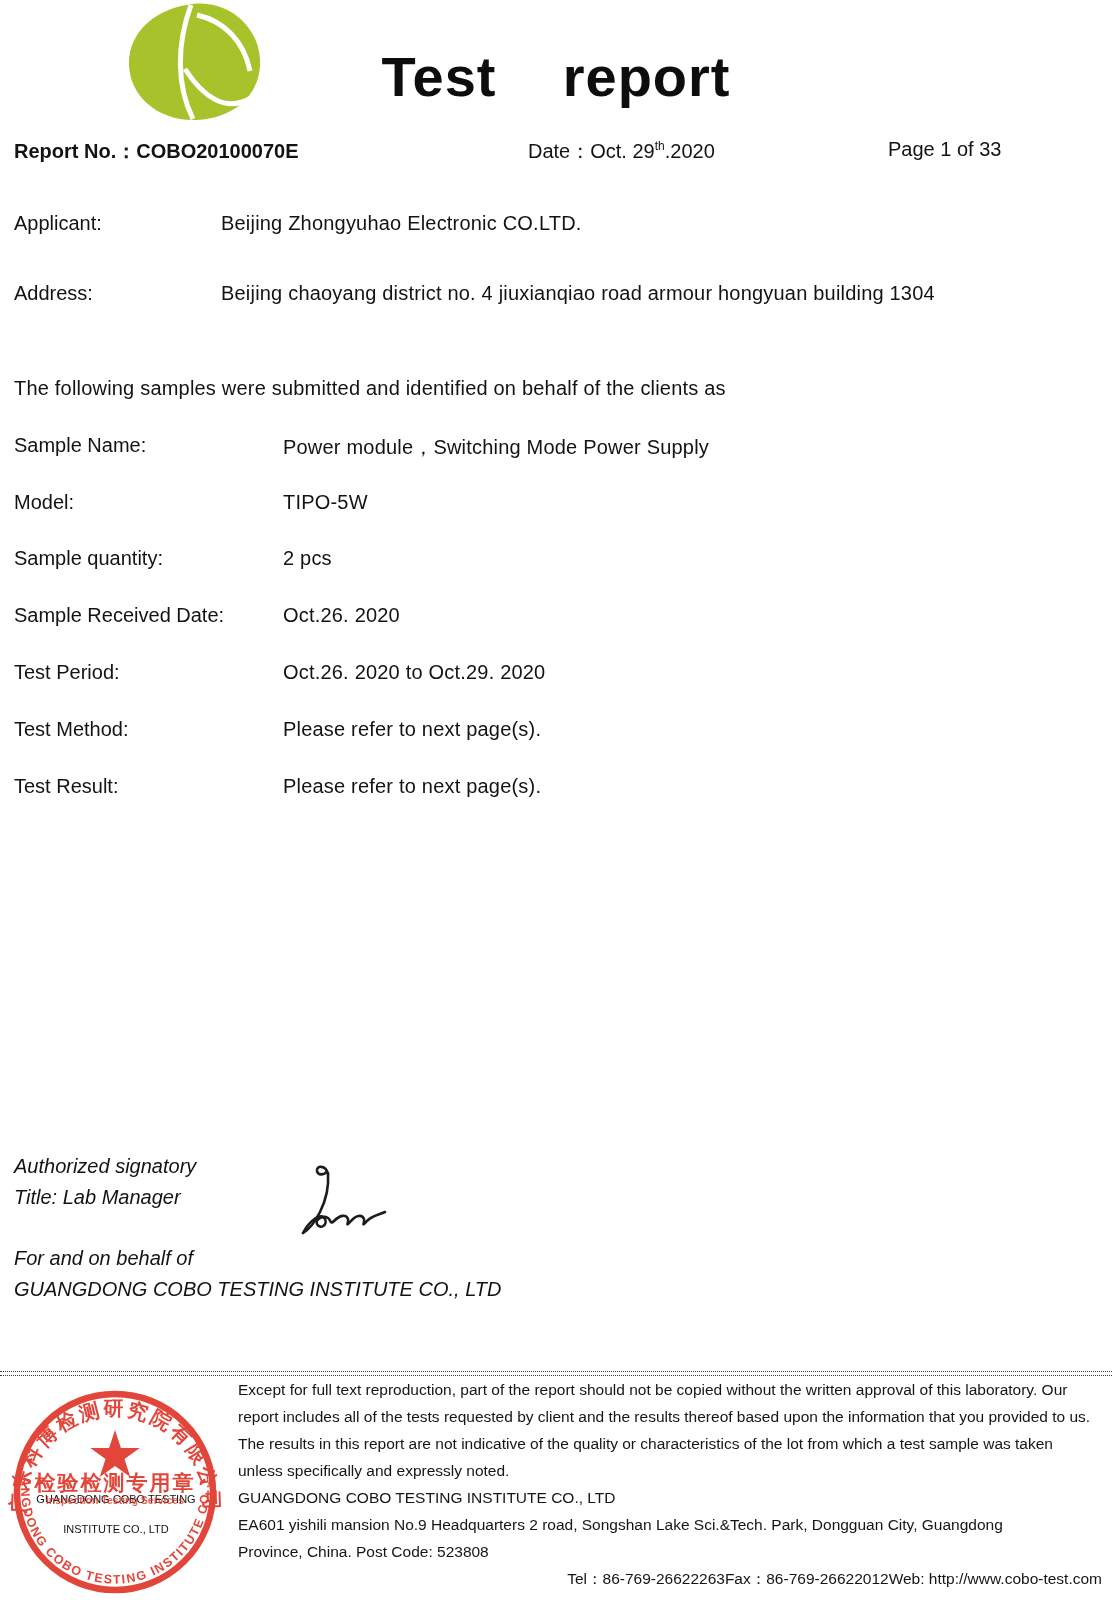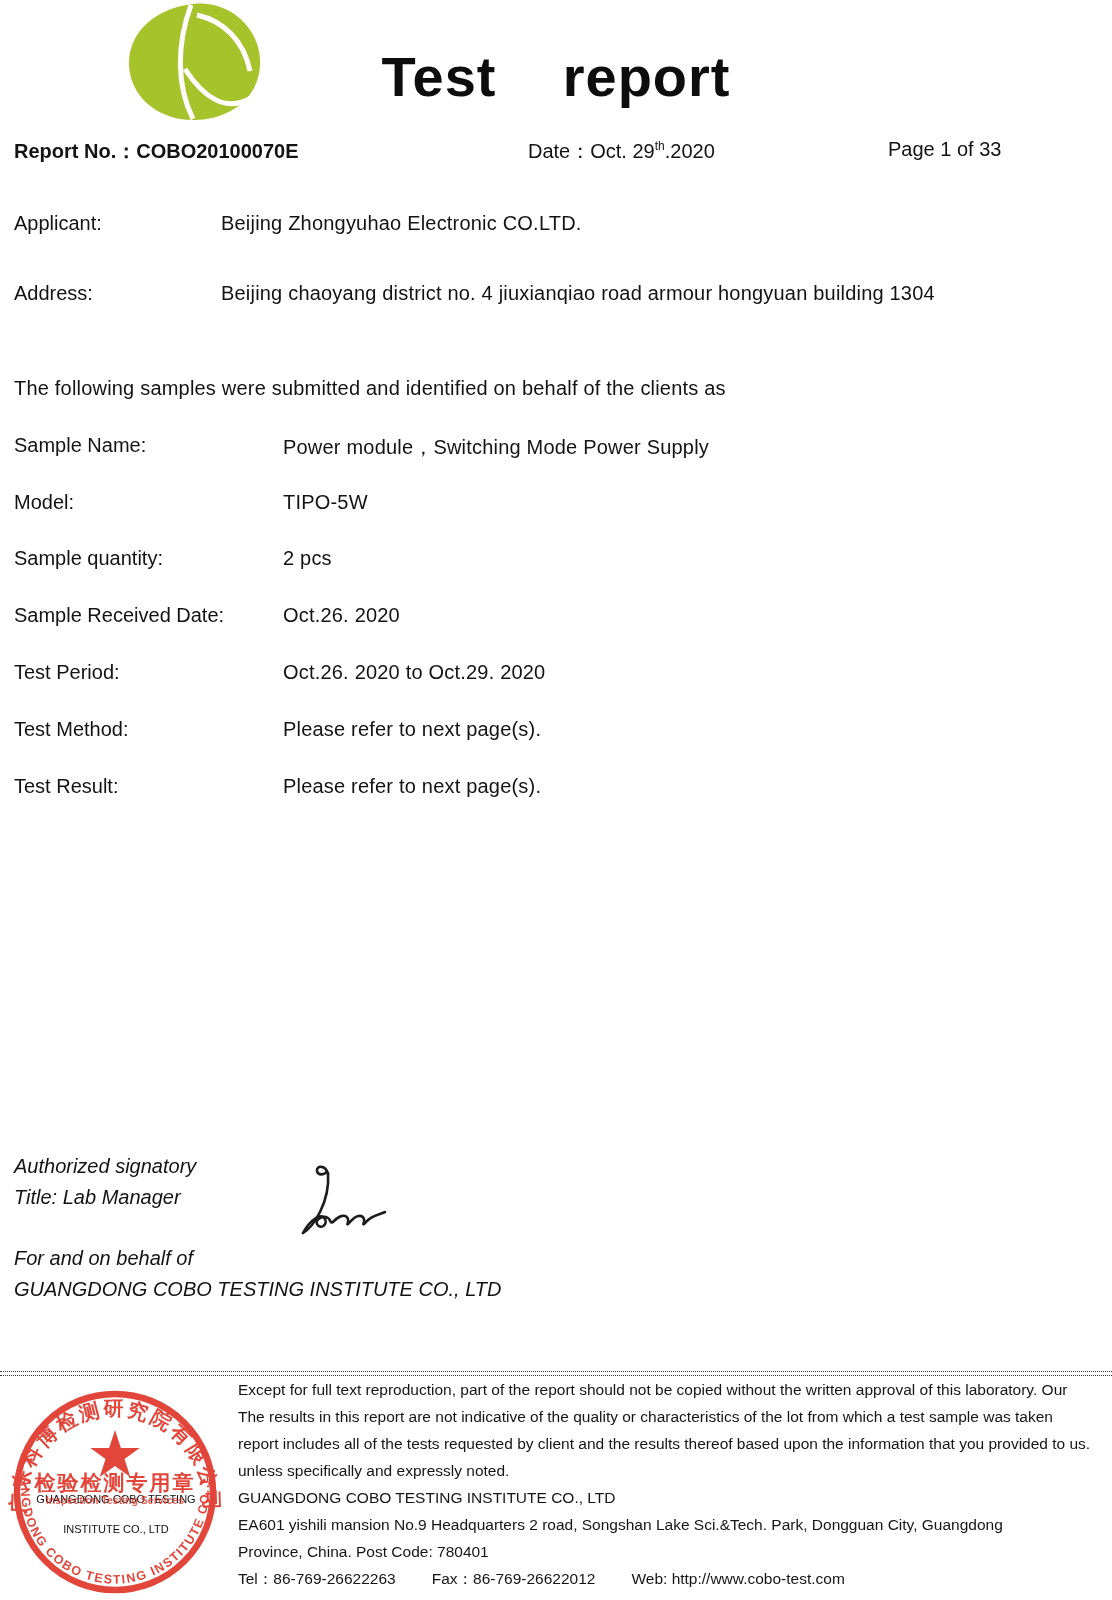--- a/index.html
+++ b/index.html
@@ -40,21 +40,21 @@
   
   .dotline {
     position:absolute; left:0; top:1371px; width:1112px; height:5px;
     border-top:1.5px dotted #3a3a3a; border-bottom:1.5px dotted #3a3a3a;
   }
   .footer-block {
     position:absolute; left:238px; top:1376px; width:864px;
     font-size:15.5px; line-height:27px; color:#151515;
   }
   .footer-block .fline { white-space:nowrap; }
-  .tfw { display:flex; justify-content:flex-start; width:864px;gap:36px; }
+  .tfw { display:flex; justify-content:flex-end; width:864px; }
   .tfw span { white-space:nowrap; }
 
   
   .stamp-wrap { position:absolute; left:8px; top:1380px; width:216px; height:220px; }
   .stamp-under {
     position:absolute; left:0; top:104px; width:216px;
     text-align:center; color:#111; font-size:11px; line-height:30px;
     font-weight:400; z-index:1;
   }
   .stamp-svg { position:absolute; left:0; top:0; z-index:2; }
@@ -130,26 +130,26 @@
     </g>
   </svg>
 
   <div class="sig-text" style="top:1247px">For and on behalf of</div>
   <div class="sig-text" style="top:1278px">GUANGDONG COBO TESTING INSTITUTE CO., LTD</div>
 
   <div class="dotline"></div>
 
   <div class="footer-block">
     <div class="fline">Except for full text reproduction, part of the report should not be copied without the written approval of this laboratory. Our</div>
+    <div class="fline">report includes all of the tests requested by client and the results thereof based upon the information that you provided to us.</div>
     <div class="fline">The results in this report are not indicative of the quality or characteristics of the lot from which a test sample was taken</div>
-    <div class="fline">report includes all of the tests requested by client and the results thereof based upon the information that you provided to us.</div>
     <div class="fline">unless specifically and expressly noted.</div>
     <div class="fline">GUANGDONG COBO TESTING INSTITUTE CO., LTD</div>
     <div class="fline">EA601 yishili mansion No.9 Headquarters 2 road, Songshan Lake Sci.&amp;Tech. Park, Dongguan City, Guangdong</div>
-    <div class="fline">Province, China. Post Code: 780401</div>
+    <div class="fline">Province, China. Post Code: 523808</div>
     <div class="tfw">
       <span>Tel：86-769-26622263</span>
       <span>Fax：86-769-26622012</span>
       <span>Web: http://www.cobo-test.com</span>
     </div>
   </div>
 
   <div class="stamp-wrap">
     <div class="stamp-under">
       <div>GUANGDONG COBO TESTING</div>

